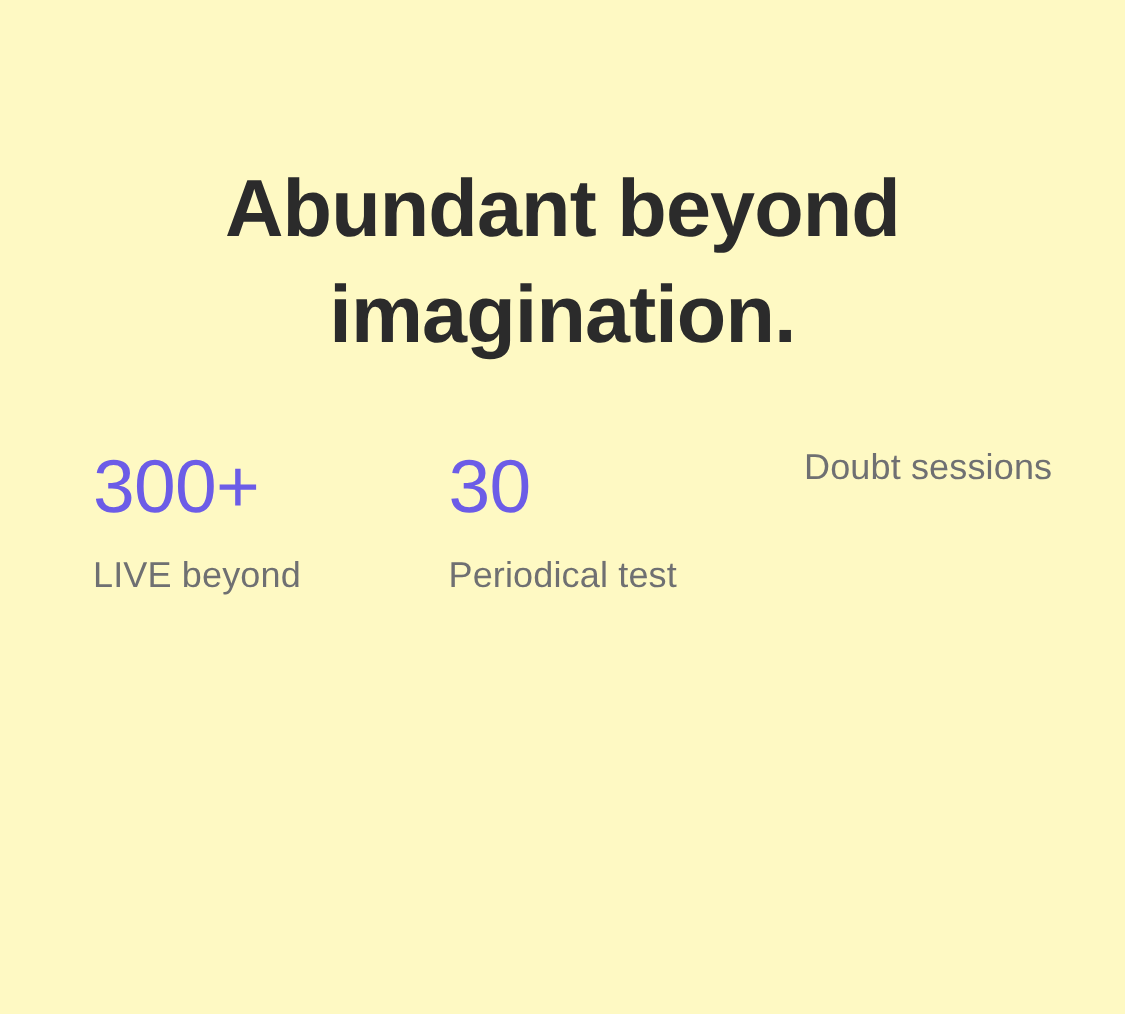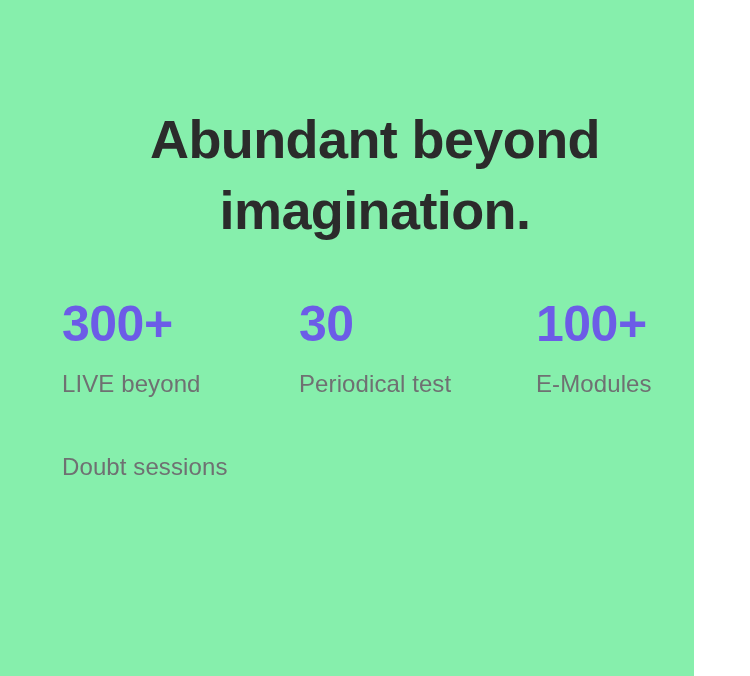--- a/index.html
+++ b/index.html
@@ -11,23 +11,23 @@
     width: 750px;
     height: 676px;
     background: #ffffff;
     font-family: "Liberation Sans", sans-serif;
     -webkit-font-smoothing: antialiased;
     overflow: hidden;
   }
 
   .page {
     position: relative;
-    width: 694px;
+    width: 750px;
     height: 676px;
-    background: #86efac;
+    background: #fef9c3;
     box-sizing: border-box;
   }
 
   
   .headline-wrap {
     position: absolute;
     top: 104px;
     left: 0;
     width: 750px;
     display: flex;
@@ -60,21 +60,21 @@
     display: block;
   }
   .stat-empty {
     display: block;
   }
 
   .stat-value {
     display: block;
     font-size: 50px;
     line-height: 52px;
-    font-weight: 700;
+    font-weight: 400;
     color: #6c5ce7;
     letter-spacing: -0.5px;
     margin: 0 0 20px 0;
     white-space: nowrap;
   }
 
   .stat-label {
     display: block;
     font-size: 24px;
     line-height: 28px;
@@ -99,24 +99,20 @@
       <span class="stat-value">300+</span>
       <span class="stat-label">LIVE beyond</span>
     </div>
 
     <div class="stat">
       <span class="stat-value">30</span>
       <span class="stat-label">Periodical test</span>
     </div>
 
 
-    <div class="stat">
-      <span class="stat-value">100+</span>
-      <span class="stat-label">E-Modules</span>
-    </div>
 
     <div class="stat">
       <span class="stat-label">Doubt sessions</span>
     </div>
 
     <div class="stat-empty"></div>
 
   </div>
 
 </div>

